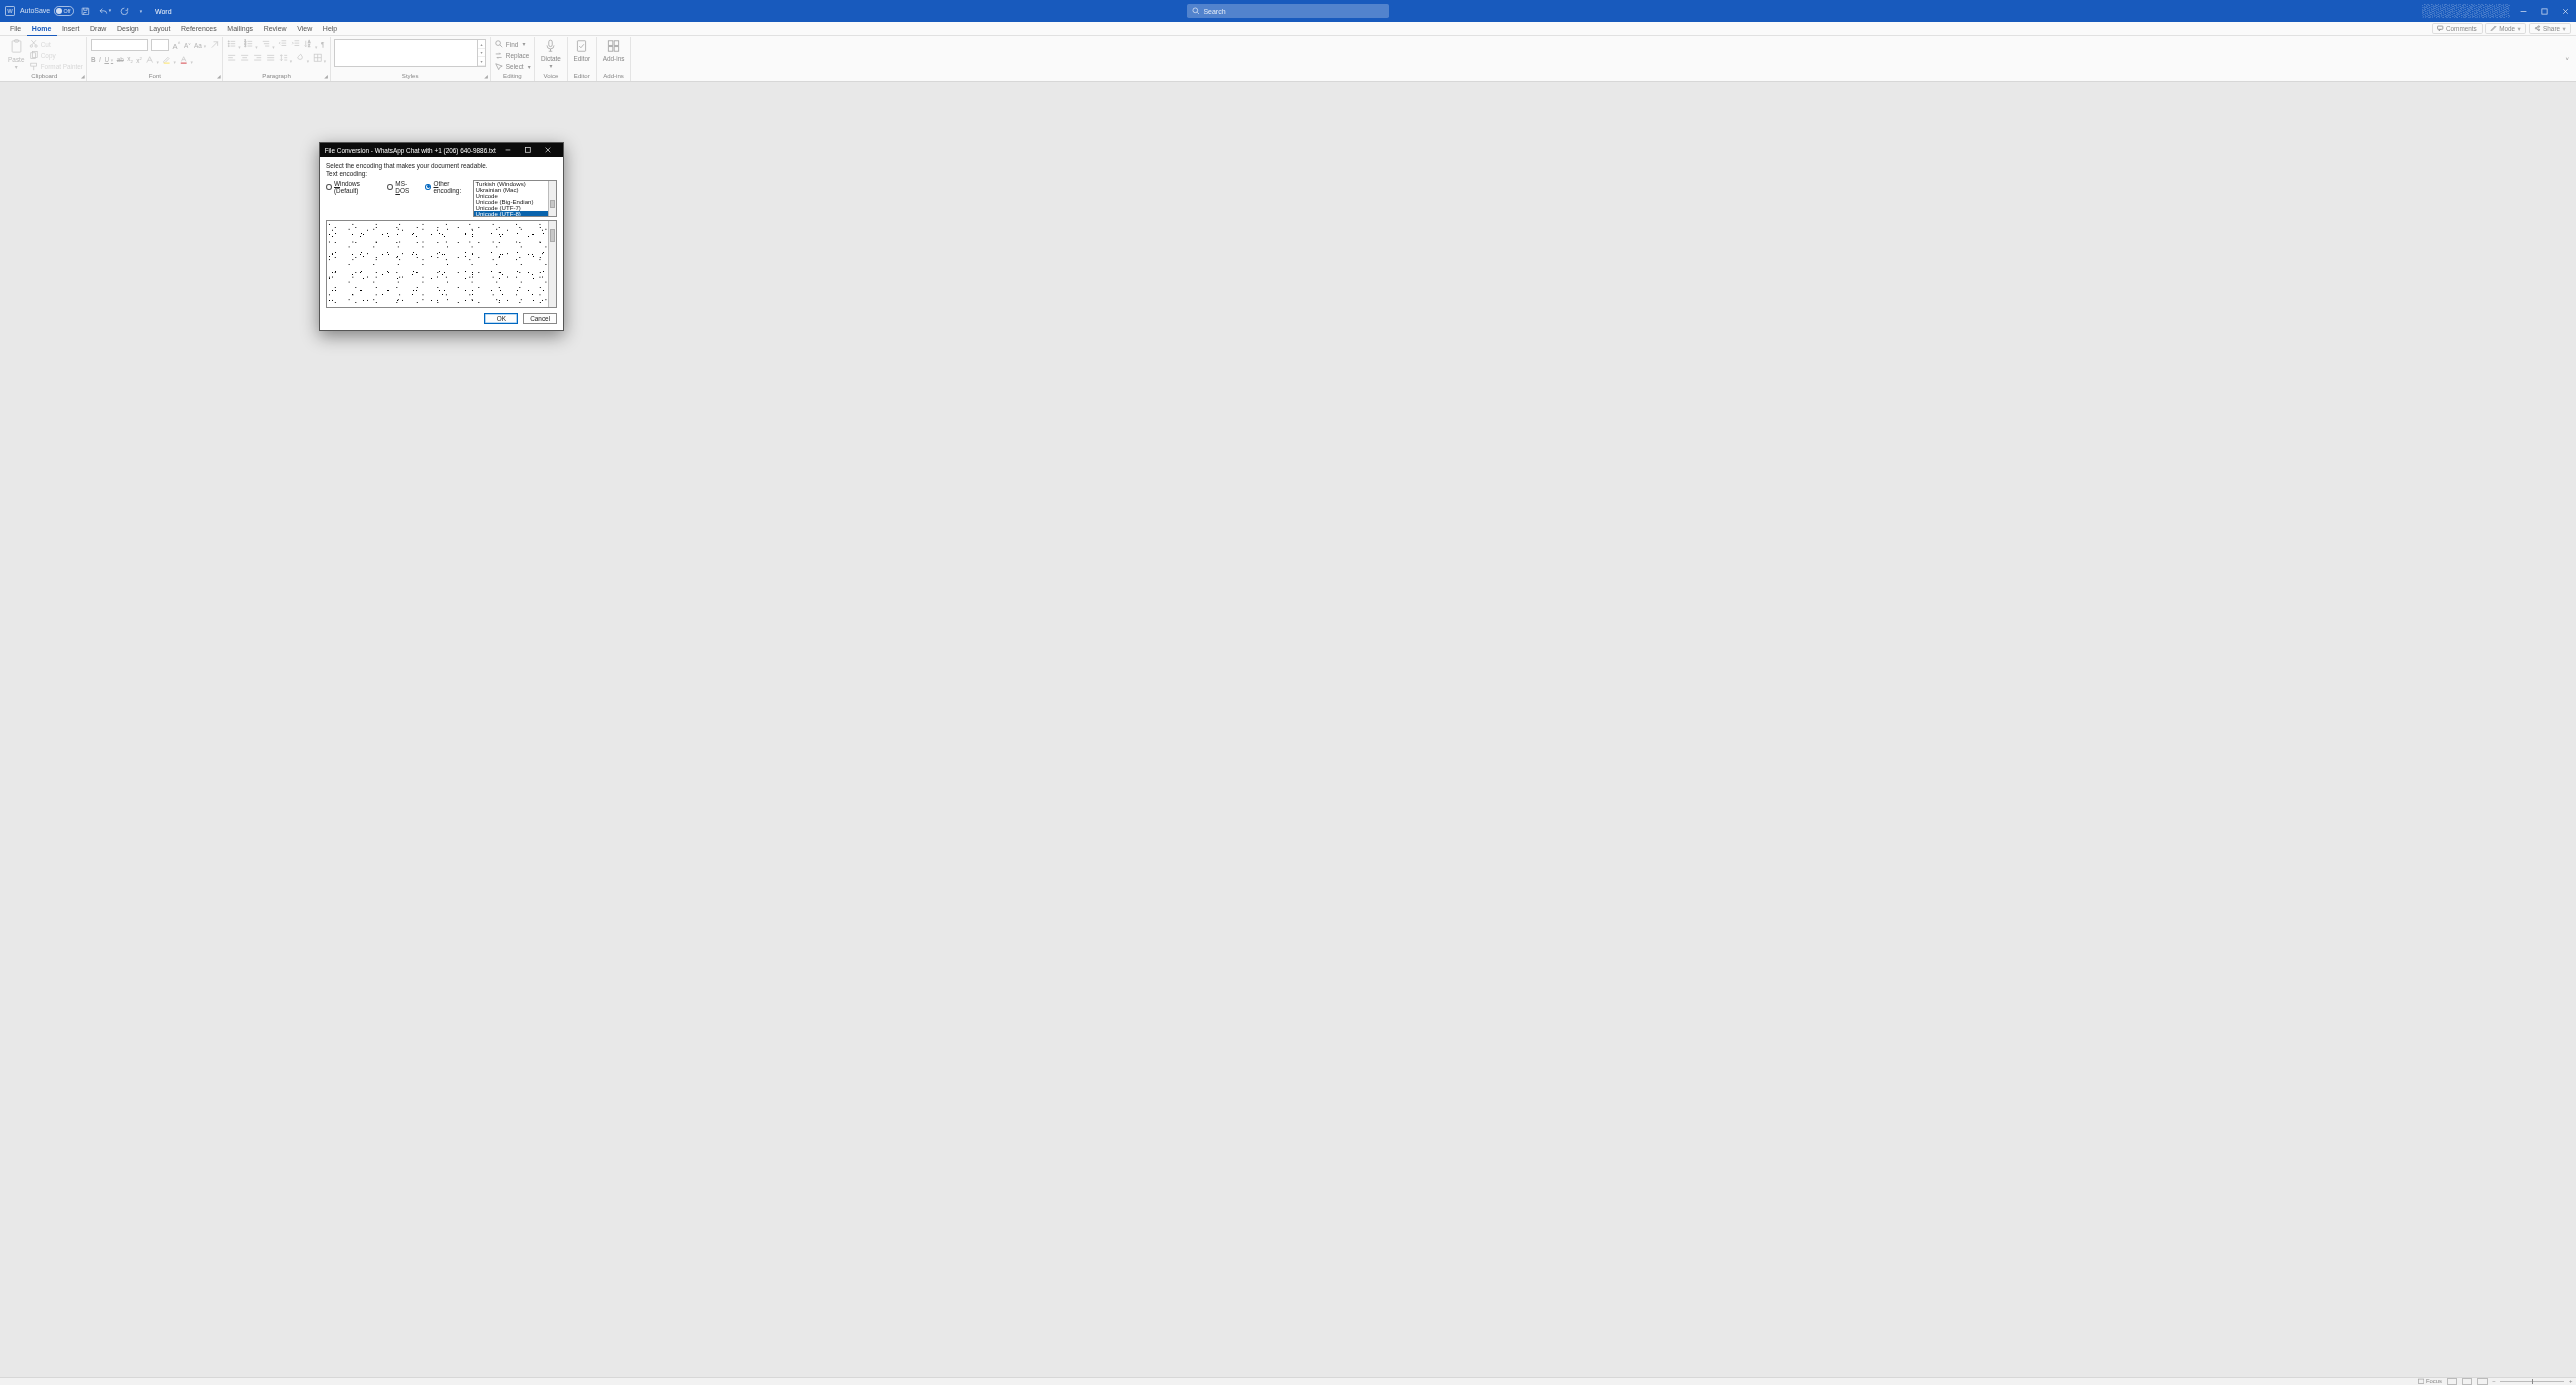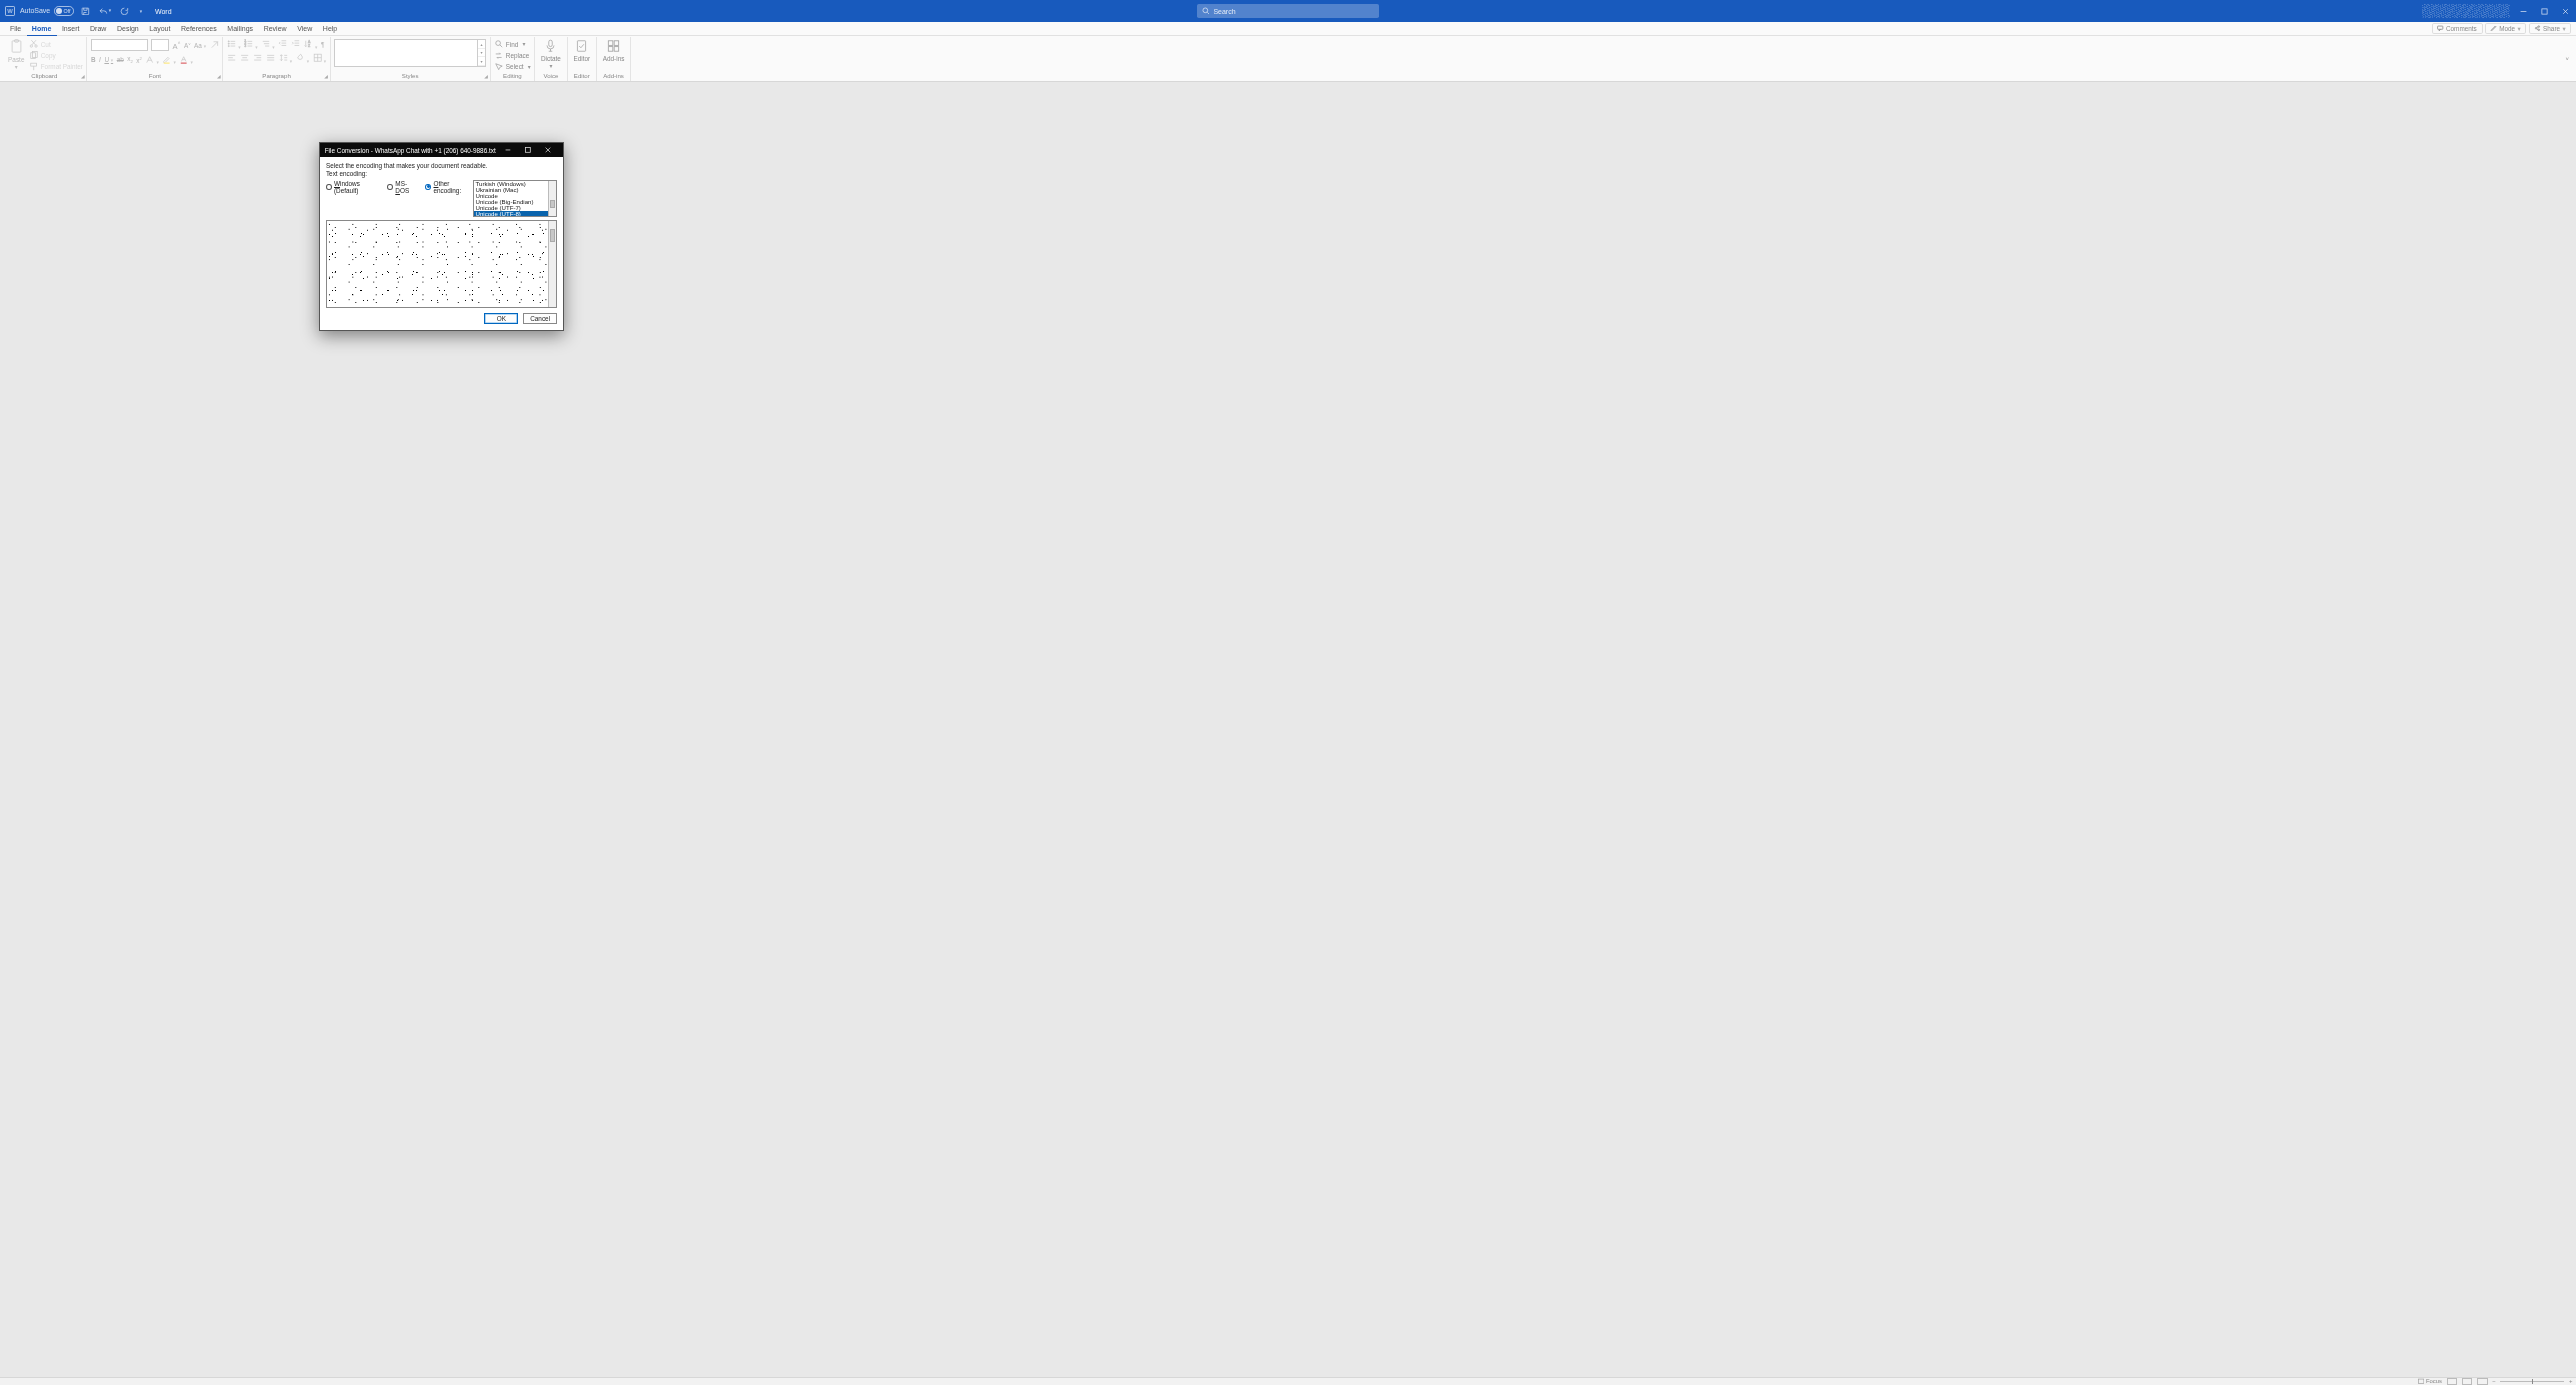--- a/index.html
+++ b/index.html
@@ -9,21 +9,21 @@
 .titlebar { height: 22px; background: #185abd; display: flex; align-items: center; color: #fff; font-size: 7px; position: relative; }
 .titlebar .leftgrp { display: flex; align-items: center; gap: 4.7px; padding-left: 4.7px; }
 .titlebar .wicon { width: 10.5px; height: 10.5px; border: 0.9px solid rgba(255,255,255,.6); border-radius: 1.2px; display:flex;align-items:center;justify-content:center;font-size:5.9px;font-weight:700;color:rgba(255,255,255,.6);}
 .titlebar .autosave { display:flex; align-items:center; gap:3.5px; color: rgba(255,255,255,.8);}
 .titlebar .toggle { width:20px; height:9.4px; border-radius:4.7px; border:0.6px solid rgba(255,255,255,.6); display:flex; align-items:center; padding:0 2.3px 0 1.2px; gap:1.8px; font-size:5.3px;}
 .titlebar .toggle .knob{width:5.9px;height:5.9px;border-radius:50%;background:rgba(255,255,255,.8);}
 .titlebar .tbbtn { color: rgba(255,255,255,.85); padding: 0 2.3px; display:flex; align-items:center;}
 .titlebar .tbbtn svg { width:8.8px;height:8.8px;stroke:rgba(255,255,255,.8);fill:none;stroke-width:1.3;}
 .titlebar .caret{font-size:4.7px;color:rgba(255,255,255,.7);margin-left:1.2px;}
 .titlebar .doc { margin-left:5.9px; color:rgba(255,255,255,.95);}
-.titlebar .searchwrap{position:absolute;left:50%;transform:translateX(-50%);width:182px;}
+.titlebar .searchwrap{position:absolute;left:50%;transform:translateX(-50%);width:202px;}
 .titlebar .search{width:100%;height:14px;background:rgba(255,255,255,.25);border:none;border-radius:1.8px;color:#fff;padding:0 4.7px 0 16.4px;font-size:7px;outline:none;}
 .titlebar .search::placeholder{color:rgba(255,255,255,.85);}
 .titlebar .searchicon{position:absolute;left:4.7px;top:2.9px;}
 .titlebar .searchicon svg{width:7.6px;height:7.6px;stroke:rgba(255,255,255,.85);fill:none;stroke-width:1.5;}
 .titlebar .rightgrp{margin-left:auto;display:flex;align-items:center;}
 .titlebar .wbtn{width:21px;height:22px;display:flex;align-items:center;justify-content:center;color:rgba(255,255,255,.8);}
 .titlebar .wbtn svg{width:7px;height:7px;stroke:rgba(255,255,255,.8);fill:none;stroke-width:1.3;}
 .titlebar .avatar{width:88px;height:14px;margin-right:3.5px;opacity:.35;background:repeating-linear-gradient(30deg,rgba(255,255,255,.5) 0 0.6px,transparent 0.6px 1.8px),repeating-linear-gradient(-20deg,rgba(255,255,255,.4) 0 0.6px,transparent 0.6px 2.3px);border-radius:1.8px;}
 
 

